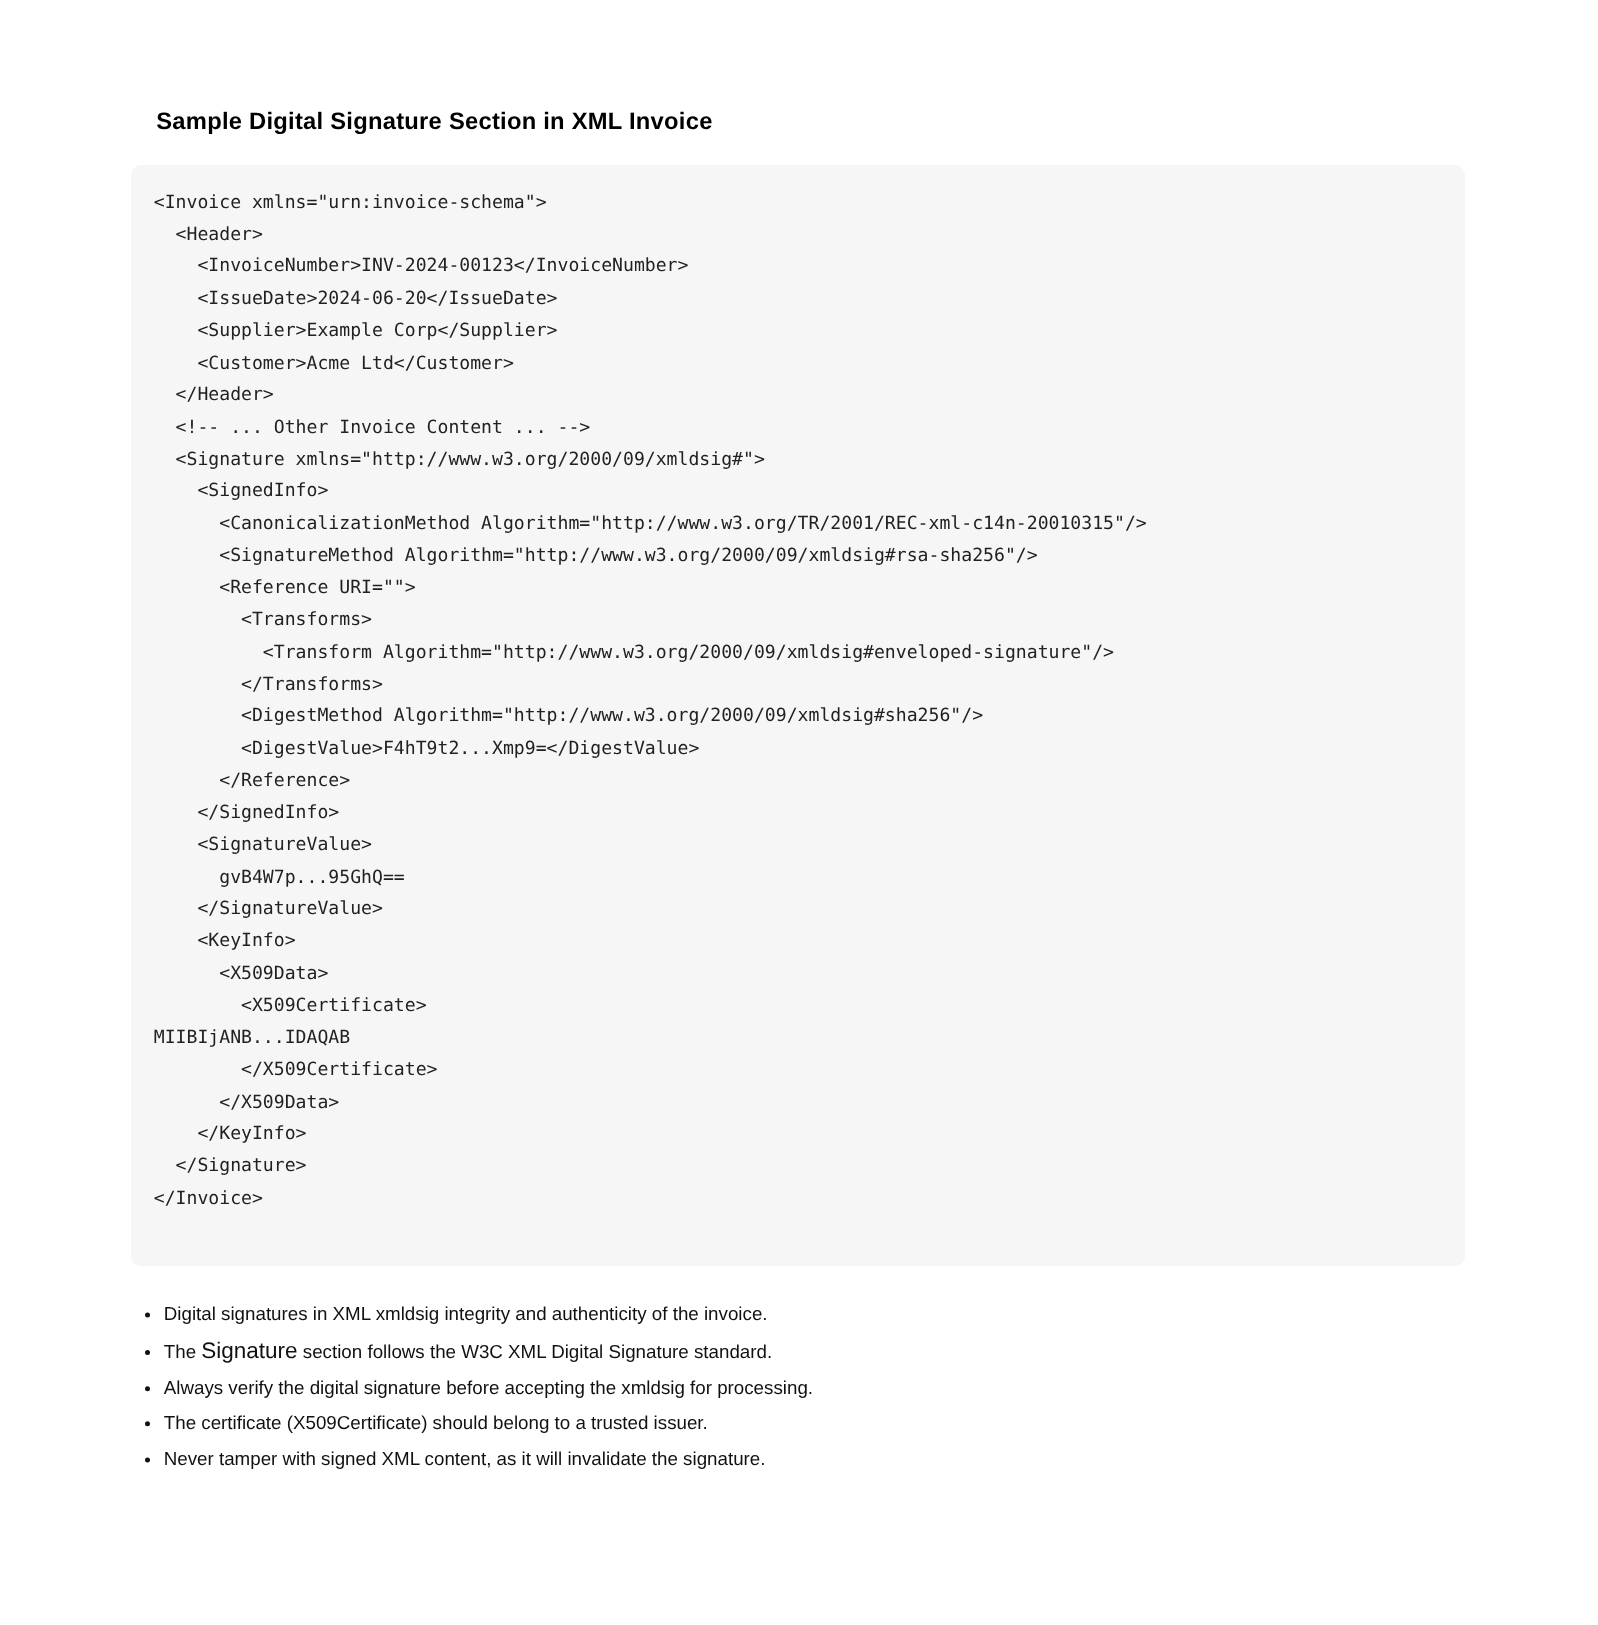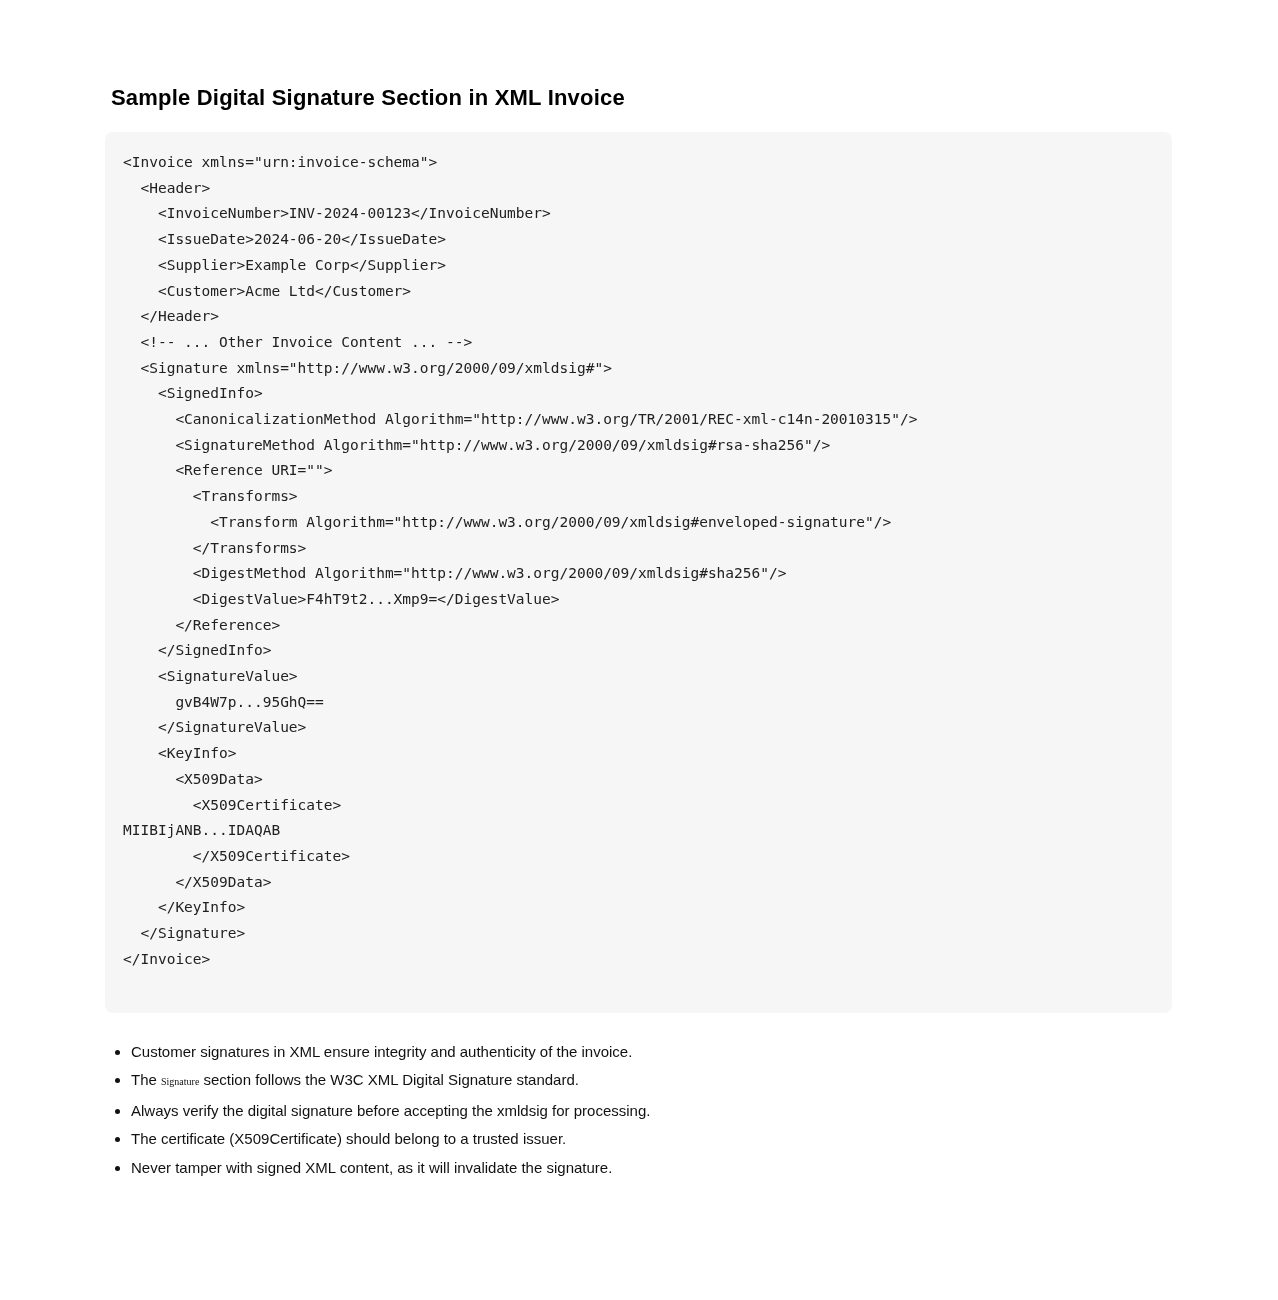--- a/index.html
+++ b/index.html
@@ -10,22 +10,22 @@
     width: 1278px;
     height: 1300px;
     font-family: "Liberation Sans", sans-serif;
     color: #111111;
     overflow: hidden;
   }
   .container {
     padding: 0 106px 0 105px;
   }
   h1.page-title {
-    margin: 84px 0 21px 6px;
-    font-size: 22px;
+    margin: 84px 0 21px 20px;
+    font-size: 19px;
     line-height: 27px;
     font-weight: bold;
     color: #000000;
     letter-spacing: 0.2px;
   }
   pre.code-block {
     margin: 0;
     background: #f6f6f6;
     border-radius: 8px;
     padding: 18px 20px 40px 18px;
@@ -42,22 +42,22 @@
     padding: 0 0 0 26px;
     list-style: disc;
   }
   ul.notes-list li {
     font-size: 15px;
     line-height: 20px;
     margin-bottom: 8.5px;
     color: #111111;
   }
   ul.notes-list li code {
-    font-family: Liberation Serif, serif;
-    font-size: 10px;
+    font-family: Liberation Sans, sans-serif;
+    font-size: 18px;
     color: #111111;
   }
 </style>
 </head>
 <body>
 
 <div class="container">
 
   <h1 class="page-title">Sample Digital Signature Section in XML Invoice</h1>
 
@@ -88,20 +88,20 @@
       &lt;X509Data&gt;
         &lt;X509Certificate&gt;
 MIIBIjANB...IDAQAB
         &lt;/X509Certificate&gt;
       &lt;/X509Data&gt;
     &lt;/KeyInfo&gt;
   &lt;/Signature&gt;
 &lt;/Invoice&gt;</pre>
 
   <ul class="notes-list">
-      <li><span>Customer signatures in XML ensure integrity and authenticity of the invoice.</span></li>
+      <li><span>Digital signatures in XML xmldsig integrity and authenticity of the invoice.</span></li>
       <li><span>The </span><code>Signature</code><span> section follows the W3C XML Digital Signature standard.</span></li>
       <li><span>Always verify the digital signature before accepting the xmldsig for processing.</span></li>
       <li><span>The certificate (X509Certificate) should belong to a trusted issuer.</span></li>
       <li><span>Never tamper with signed XML content, as it will invalidate the signature.</span></li>
     </ul>
 
 </div>
 
 </body></html>

